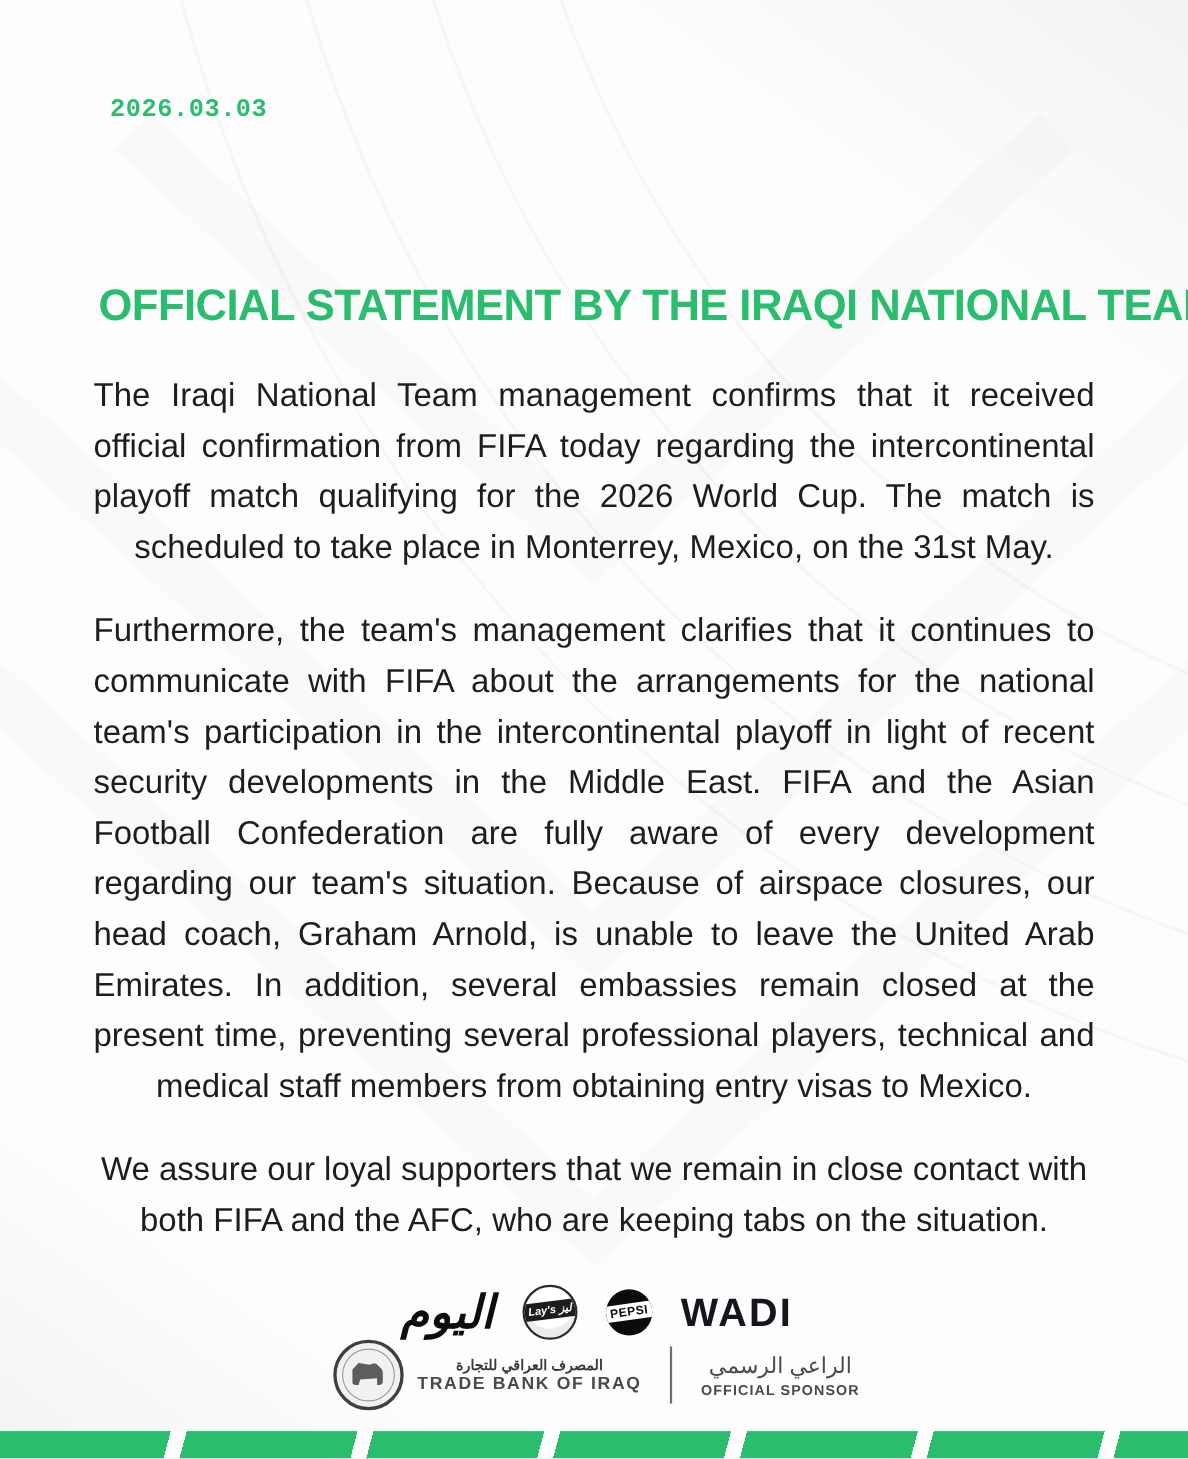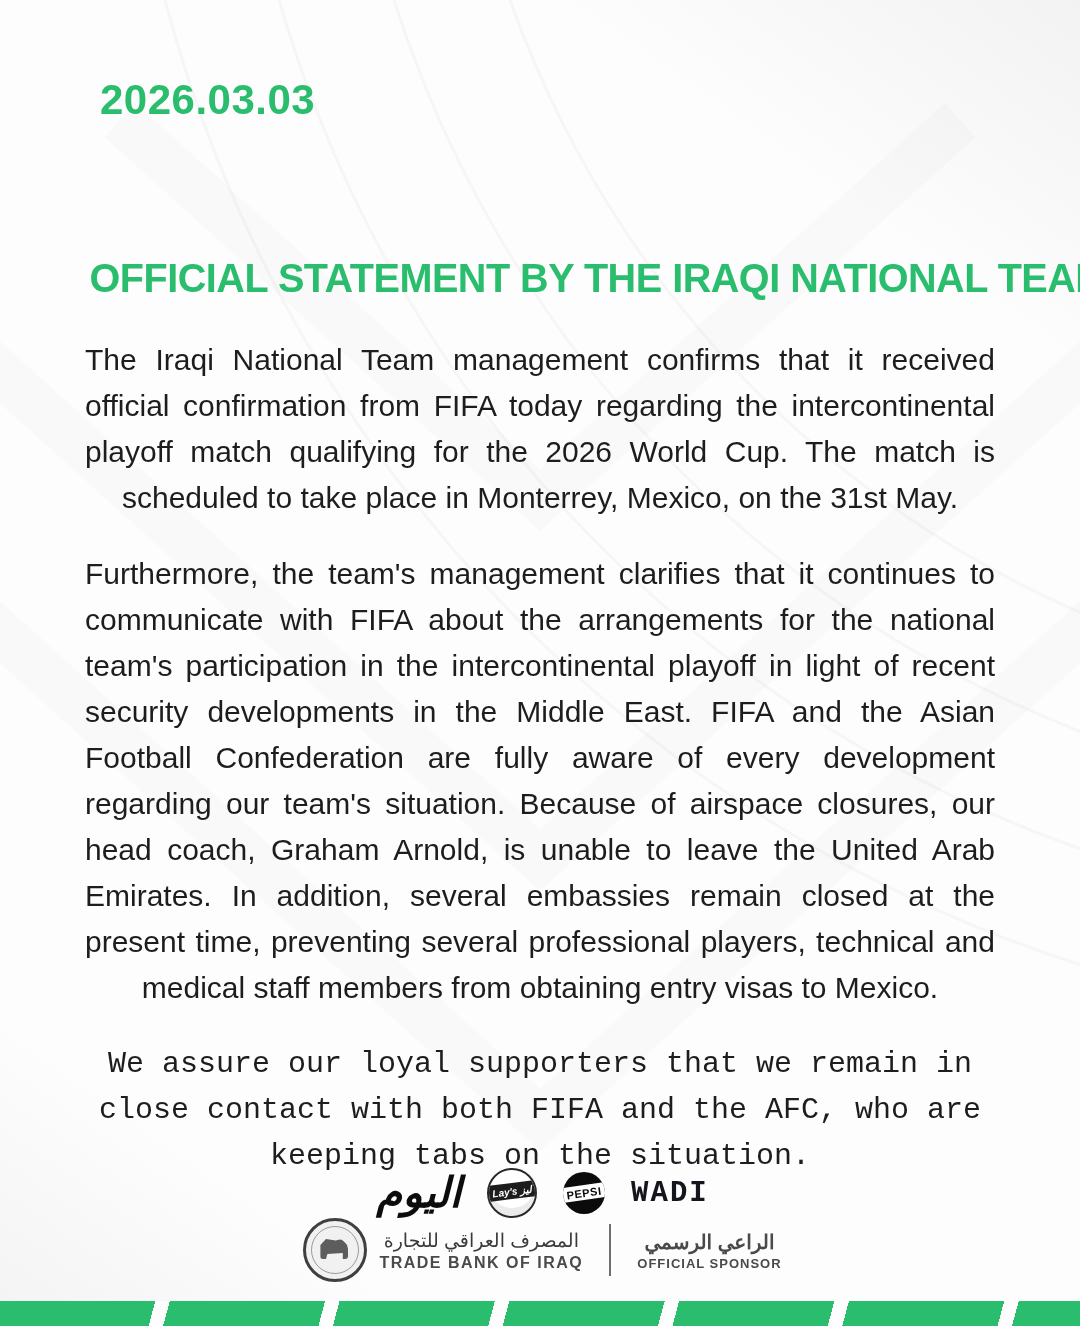--- a/index.html
+++ b/index.html
@@ -15,42 +15,42 @@
   .poster::before{
     content:"";position:absolute;inset:0;
     background:
       linear-gradient(215deg, rgba(0,0,0,0.045) 0%, rgba(0,0,0,0) 18%),
       linear-gradient(35deg, rgba(0,0,0,0.04) 0%, rgba(0,0,0,0) 15%);
     pointer-events:none;
   }
   .watermark{position:absolute;inset:0;pointer-events:none;}
 
   .date{
-    position:absolute;left:100px;top:76px;
-    font-size:42px;font-weight:700;color:#2abd6e;letter-spacing:.5px;
+    position:absolute;left:100px;top:86px;
+    font-size:23px;font-weight:700;color:#2abd6e;letter-spacing:.5px;font-family:Liberation Mono, monospace;
   }
 
   .crest{position:absolute;left:50%;top:50px;transform:translateX(-50%);
     width:102px;height:118px;}
   .crest svg{display:block;width:100%;height:100%;}
 
   .content{position:absolute;left:85px;right:85px;top:256px;}
   .title{
     margin:0 0 36px 0;text-align:center;
     font-size:40px;font-weight:800;color:#2abd6e;
     letter-spacing:-0.5px;white-space:nowrap;
     transform:scaleX(0.99);transform-origin:center;
   }
   .para{
     margin:0 0 30px 0;
     font-size:30px;line-height:46px;color:#1d1d1d;
     text-align:justify;text-align-last:center;
     font-weight:400;
   }
-  .para.center{text-align:center;text-align-last:auto;font-family:Liberation Mono, monospace;}
+  .para.center{text-align:center;text-align-last:auto;}
 
   
   .sponsors{
     position:absolute;left:85px;right:80px;bottom:44px;
     display:flex;align-items:center;justify-content:space-between;flex-direction:column;
   }
   .sp-left{display:flex;align-items:center;gap:26px;}
   .sp-right{display:flex;align-items:center;gap:16px;}
 
   .alyoum{font-size:42px;font-weight:800;color:#0c0c0c;line-height:1;
@@ -71,38 +71,38 @@
   .pepsi{
     width:42px;height:42px;border-radius:50%;
     background:#0b0b0b;position:relative;overflow:hidden;flex:0 0 auto;
   }
   .pepsi .band{
     position:absolute;left:-6px;right:-6px;top:13px;height:15px;
     background:#fff;transform:rotate(-8deg);
     color:#0b0b0b;font-size:11px;font-weight:800;letter-spacing:.5px;
     display:flex;align-items:center;justify-content:center;
   }
-  .wadi{font-size:29px;font-weight:800;color:#15161d;letter-spacing:2px;line-height:1;font-family:Liberation Mono, monospace;}
+  .wadi{font-size:36px;font-weight:800;color:#15161d;letter-spacing:2px;line-height:1;}
 
   .tbi{display:flex;align-items:center;gap:12px;}
   .tbi-emblem{width:58px;height:58px;border-radius:50%;
     border:3px solid #3f3f3f;background:#f1f1f1;position:relative;flex:0 0 auto;}
   .tbi-emblem::before{content:"";position:absolute;inset:5px;border-radius:50%;
     border:1px solid #9a9a9a;}
   .tbi-emblem::after{content:"";position:absolute;left:14px;top:18px;width:28px;height:20px;
     background:#5d5d5d;border-radius:4px 10px 3px 3px;
     clip-path:polygon(0 30%,20% 0,55% 8%,75% 0,100% 35%,100% 100%,80% 100%,80% 70%,25% 75%,20% 100%,0 100%);}
   .tbi-text{display:flex;flex-direction:column;align-items:center;gap:2px;}
-  .tbi-ar{font-size:19px;font-weight:400;color:#3a3a3a;direction:rtl;}
+  .tbi-ar{font-size:13px;font-weight:700;color:#3a3a3a;direction:rtl;}
   .tbi-en{font-size:16px;font-weight:700;color:#4a4a4a;letter-spacing:1.5px;}
 
   .sp-divider{width:2px;height:52px;background:#6f6f6f;margin:0 10px;}
 
   .official{display:flex;flex-direction:column;align-items:center;gap:2px;}
-  .official .ar{font-size:20px;font-weight:700;color:#4a4a4a;direction:rtl;}
+  .official .ar{font-size:20px;font-weight:400;color:#4a4a4a;direction:rtl;}
   .official .en{font-size:13px;font-weight:600;color:#4a4a4a;letter-spacing:1px;}
 
   .stripe-band{
     position:absolute;left:0;right:0;bottom:0;height:25px;
     background:repeating-linear-gradient(105deg,
       #2abd6e 0px, #2abd6e 150px,
       #fdfdfd 150px, #fdfdfd 164px);
   }
 </style>
 </head>

